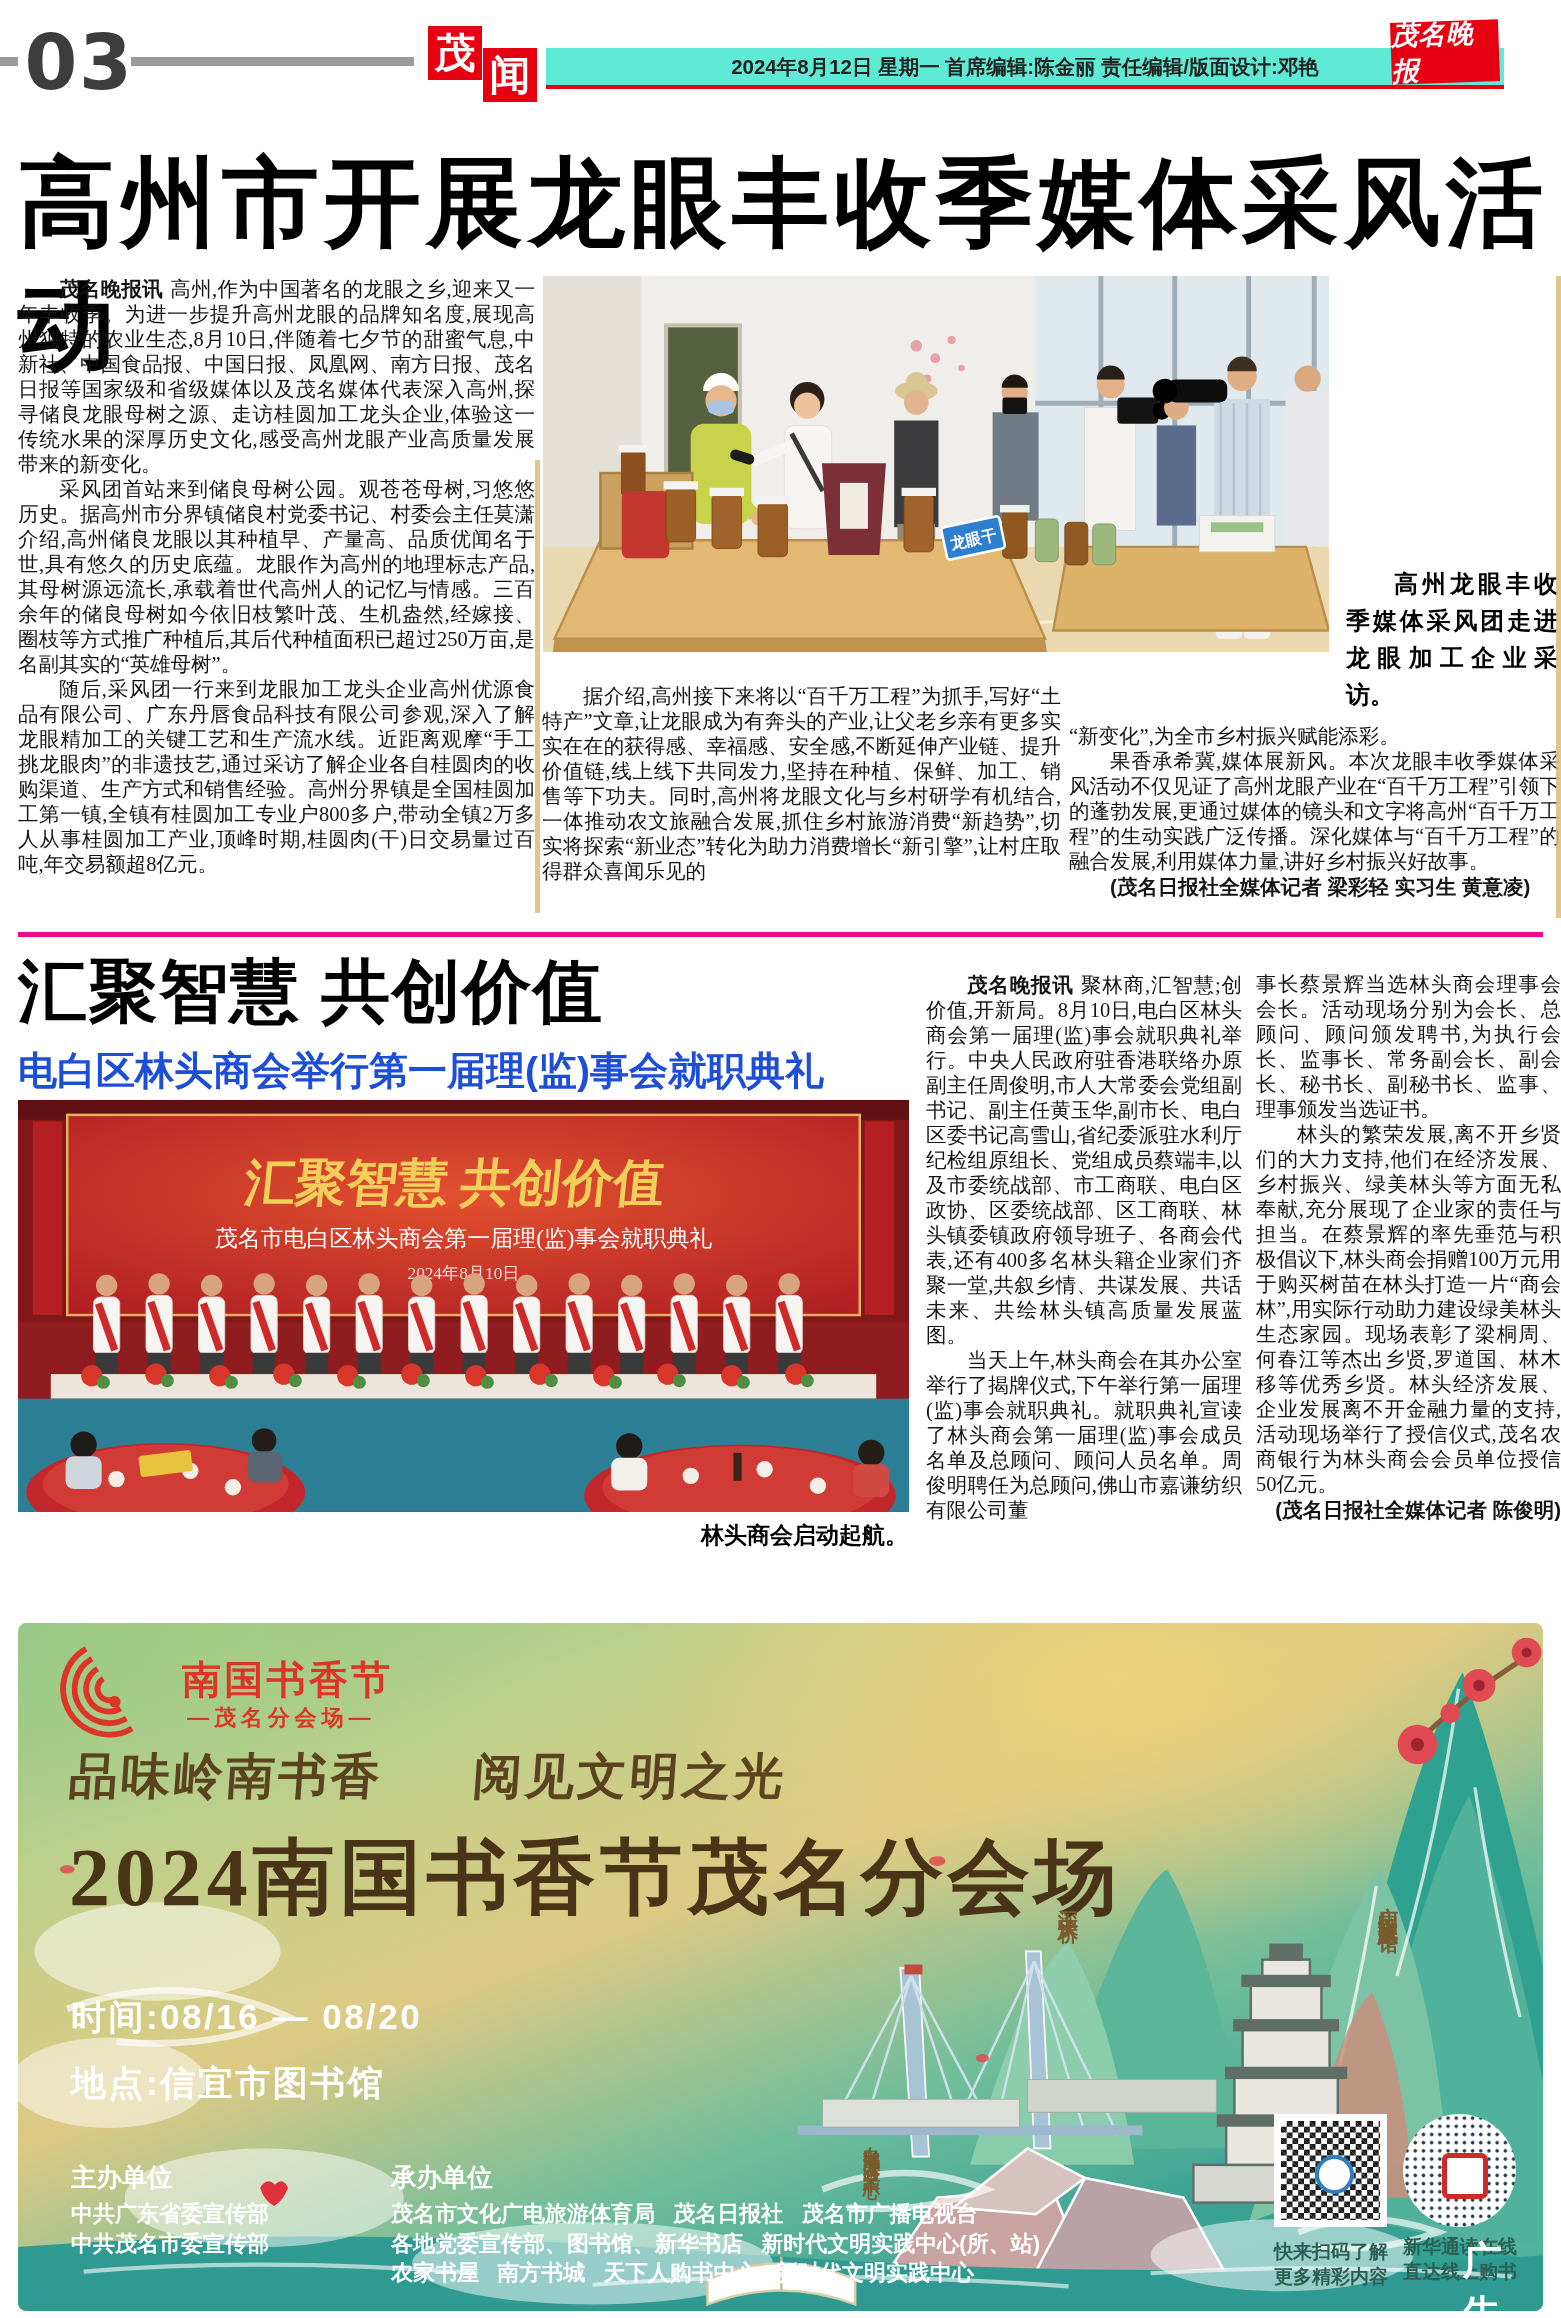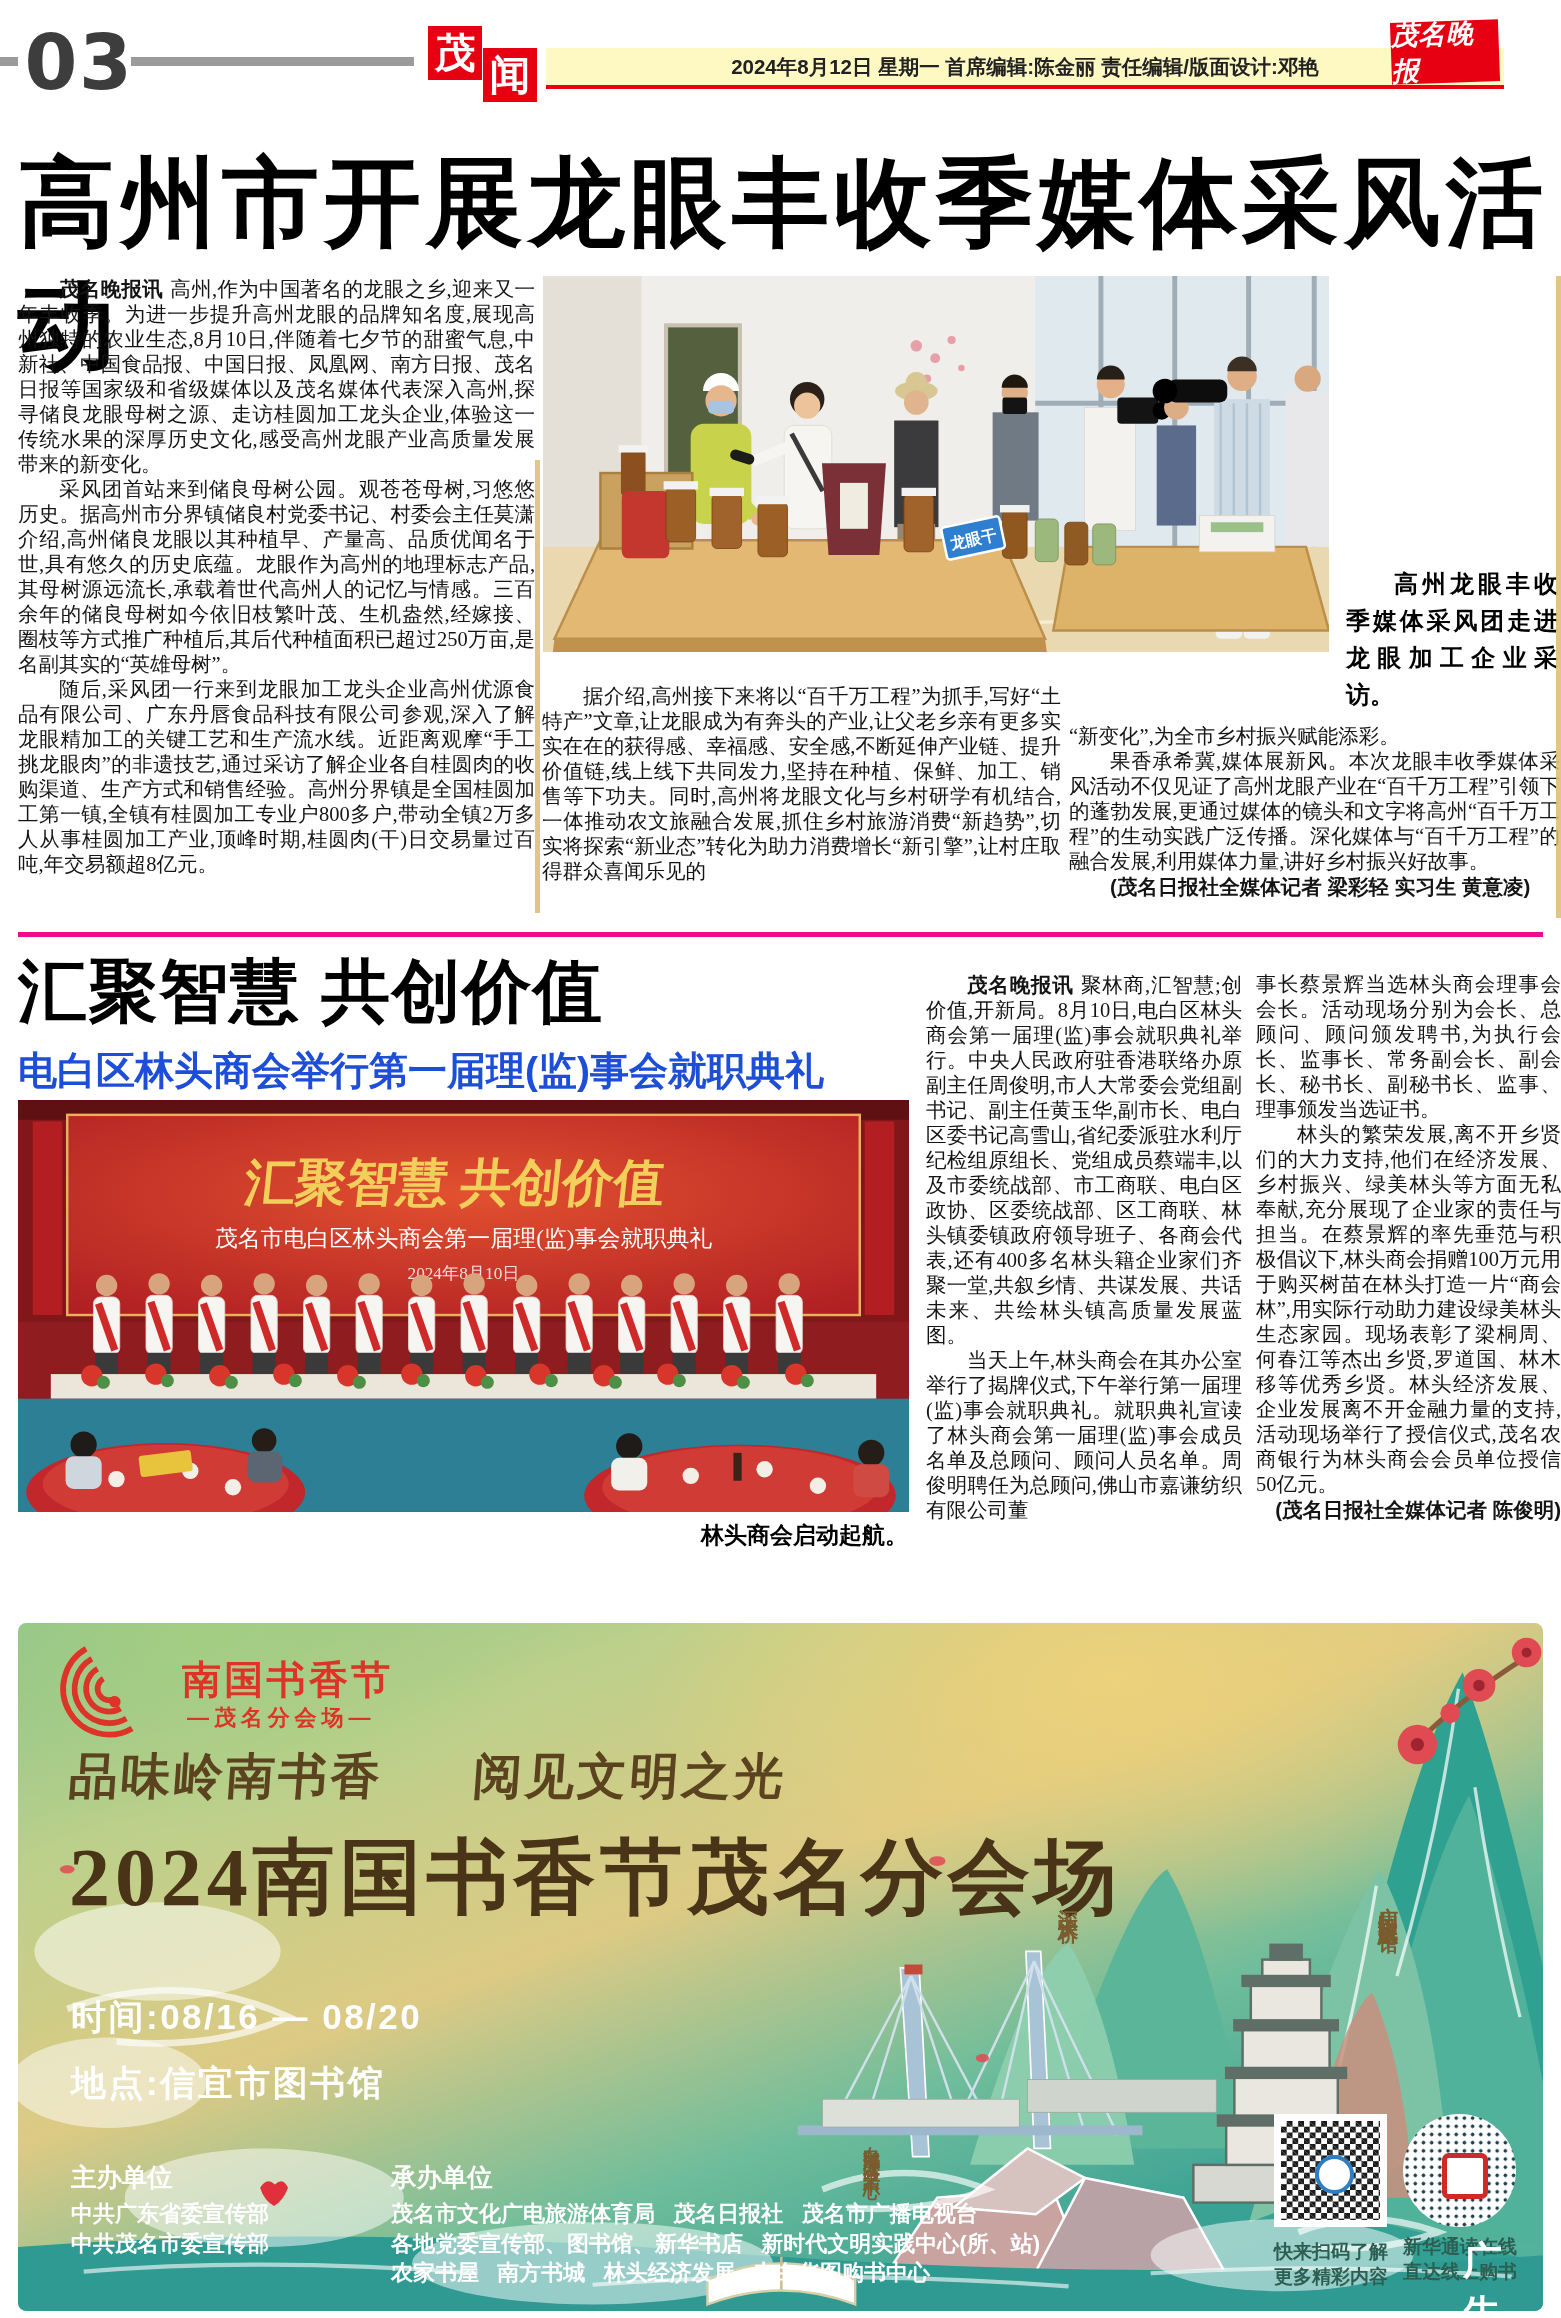--- a/index.html
+++ b/index.html
@@ -7,21 +7,21 @@
   .page { position:relative; width:1562px; height:2319px; background:#ffffff; overflow:hidden; margin:0 auto; }
 
   
   .pagenum { position:absolute; left:24.6px; top:18px; font-family:"DejaVu Sans",sans-serif; font-weight:900; font-size:76px; color:#3d3d3d; letter-spacing:1.6px; }
   .hrule { position:absolute; background:#9b9b9b; height:9px; }
   .hrule.l { left:0; top:57px; width:18px; }
   .hrule.r { left:131px; top:57px; width:283px; }
   .badge { position:absolute; width:54px; height:54px; background:#e60012; color:#fff; font-family:"Liberation Sans","DejaVu Sans",sans-serif; font-weight:900; font-size:41px; display:flex; align-items:center; justify-content:center; }
   .badge.b1 { left:428px; top:26px; }
   .badge.b2 { left:483px; top:48px; }
-  .datebar { position:absolute; left:546px; top:48px; width:958px; height:38px; background:#fef9c3; display:flex; align-items:center; justify-content:center; font-family:"Liberation Sans","DejaVu Sans",sans-serif; font-size:20.5px; font-weight:600; color:#222; }
+  .datebar { position:absolute; left:546px; top:48px; width:958px; height:38px; background:#5eead4; display:flex; align-items:center; justify-content:center; font-family:"Liberation Sans","DejaVu Sans",sans-serif; font-size:20.5px; font-weight:600; color:#222; }
   .redline { position:absolute; left:546px; top:85px; width:958px; height:4.1px; background:#e60012; }
   .masthead { position:absolute; left:1391px; top:21.3px; width:108px; height:62px; background:#e60012; color:#fff; display:flex; align-items:center; justify-content:center; font-size:27px; font-weight:900; font-style:italic; transform:rotate(-2deg); letter-spacing:0.8px; }
 
   
   .headline1 { position:absolute; left:18px; top:141px; width:1525px; height:125px; font-family:"Liberation Sans","DejaVu Sans",sans-serif; font-weight:900; font-size:97px; color:#000; text-align:justify; text-align-last:justify; line-height:123px; }
 
   
   .col { position:absolute; font-size:20.5px; line-height:25px; color:#141414; text-align:justify; }
   .col p { text-indent:2em; }
   .col p.noind { text-indent:0; }
@@ -505,21 +505,21 @@
     <div class="ad-line" style="top:371px;">时间:08/16 — 08/20</div>
     <div class="ad-line" style="top:437px;">地点:信宜市图书馆</div>
 
     <div class="ad-small" style="left:53px; top:538px; font-size:25.4px;">主办单位</div>
     <div class="ad-small" style="left:53px; top:576px;">中共广东省委宣传部</div>
     <div class="ad-small" style="left:53px; top:606px;">中共茂名市委宣传部</div>
 
     <div class="ad-small" style="left:373px; top:538px; font-size:25.4px;">承办单位</div>
     <div class="ad-small" style="left:373px; top:576px;">茂名市文化广电旅游体育局   茂名日报社   茂名市广播电视台</div>
     <div class="ad-small" style="left:373px; top:606px;">各地党委宣传部、图书馆、新华书店   新时代文明实践中心(所、站)</div>
-    <div class="ad-small" style="left:373px; top:635px;">农家书屋   南方书城   林头经济发展   电白华图购书中心</div>
+    <div class="ad-small" style="left:373px; top:635px;">农家书屋   南方书城   天下人购书中心   新时代文明实践中心</div>
 
     <div class="vlabel" style="left:1036px; top:271px;">深中大桥</div>
     <div class="vlabel" style="left:1356px; top:268px;">广州国家版本馆</div>
     <div class="vlabel" style="left:842px; top:509px; font-size:17px;">白鹅潭大湾区艺术中心</div>
 
     <div class="qr" style="left:1256px; top:491px;">
         <div class="pat"></div>
       </div>
     <div class="qr2" style="left:1385px; top:491px;"></div>
     <div class="qr-cap" style="left:1243px; top:616px;">

